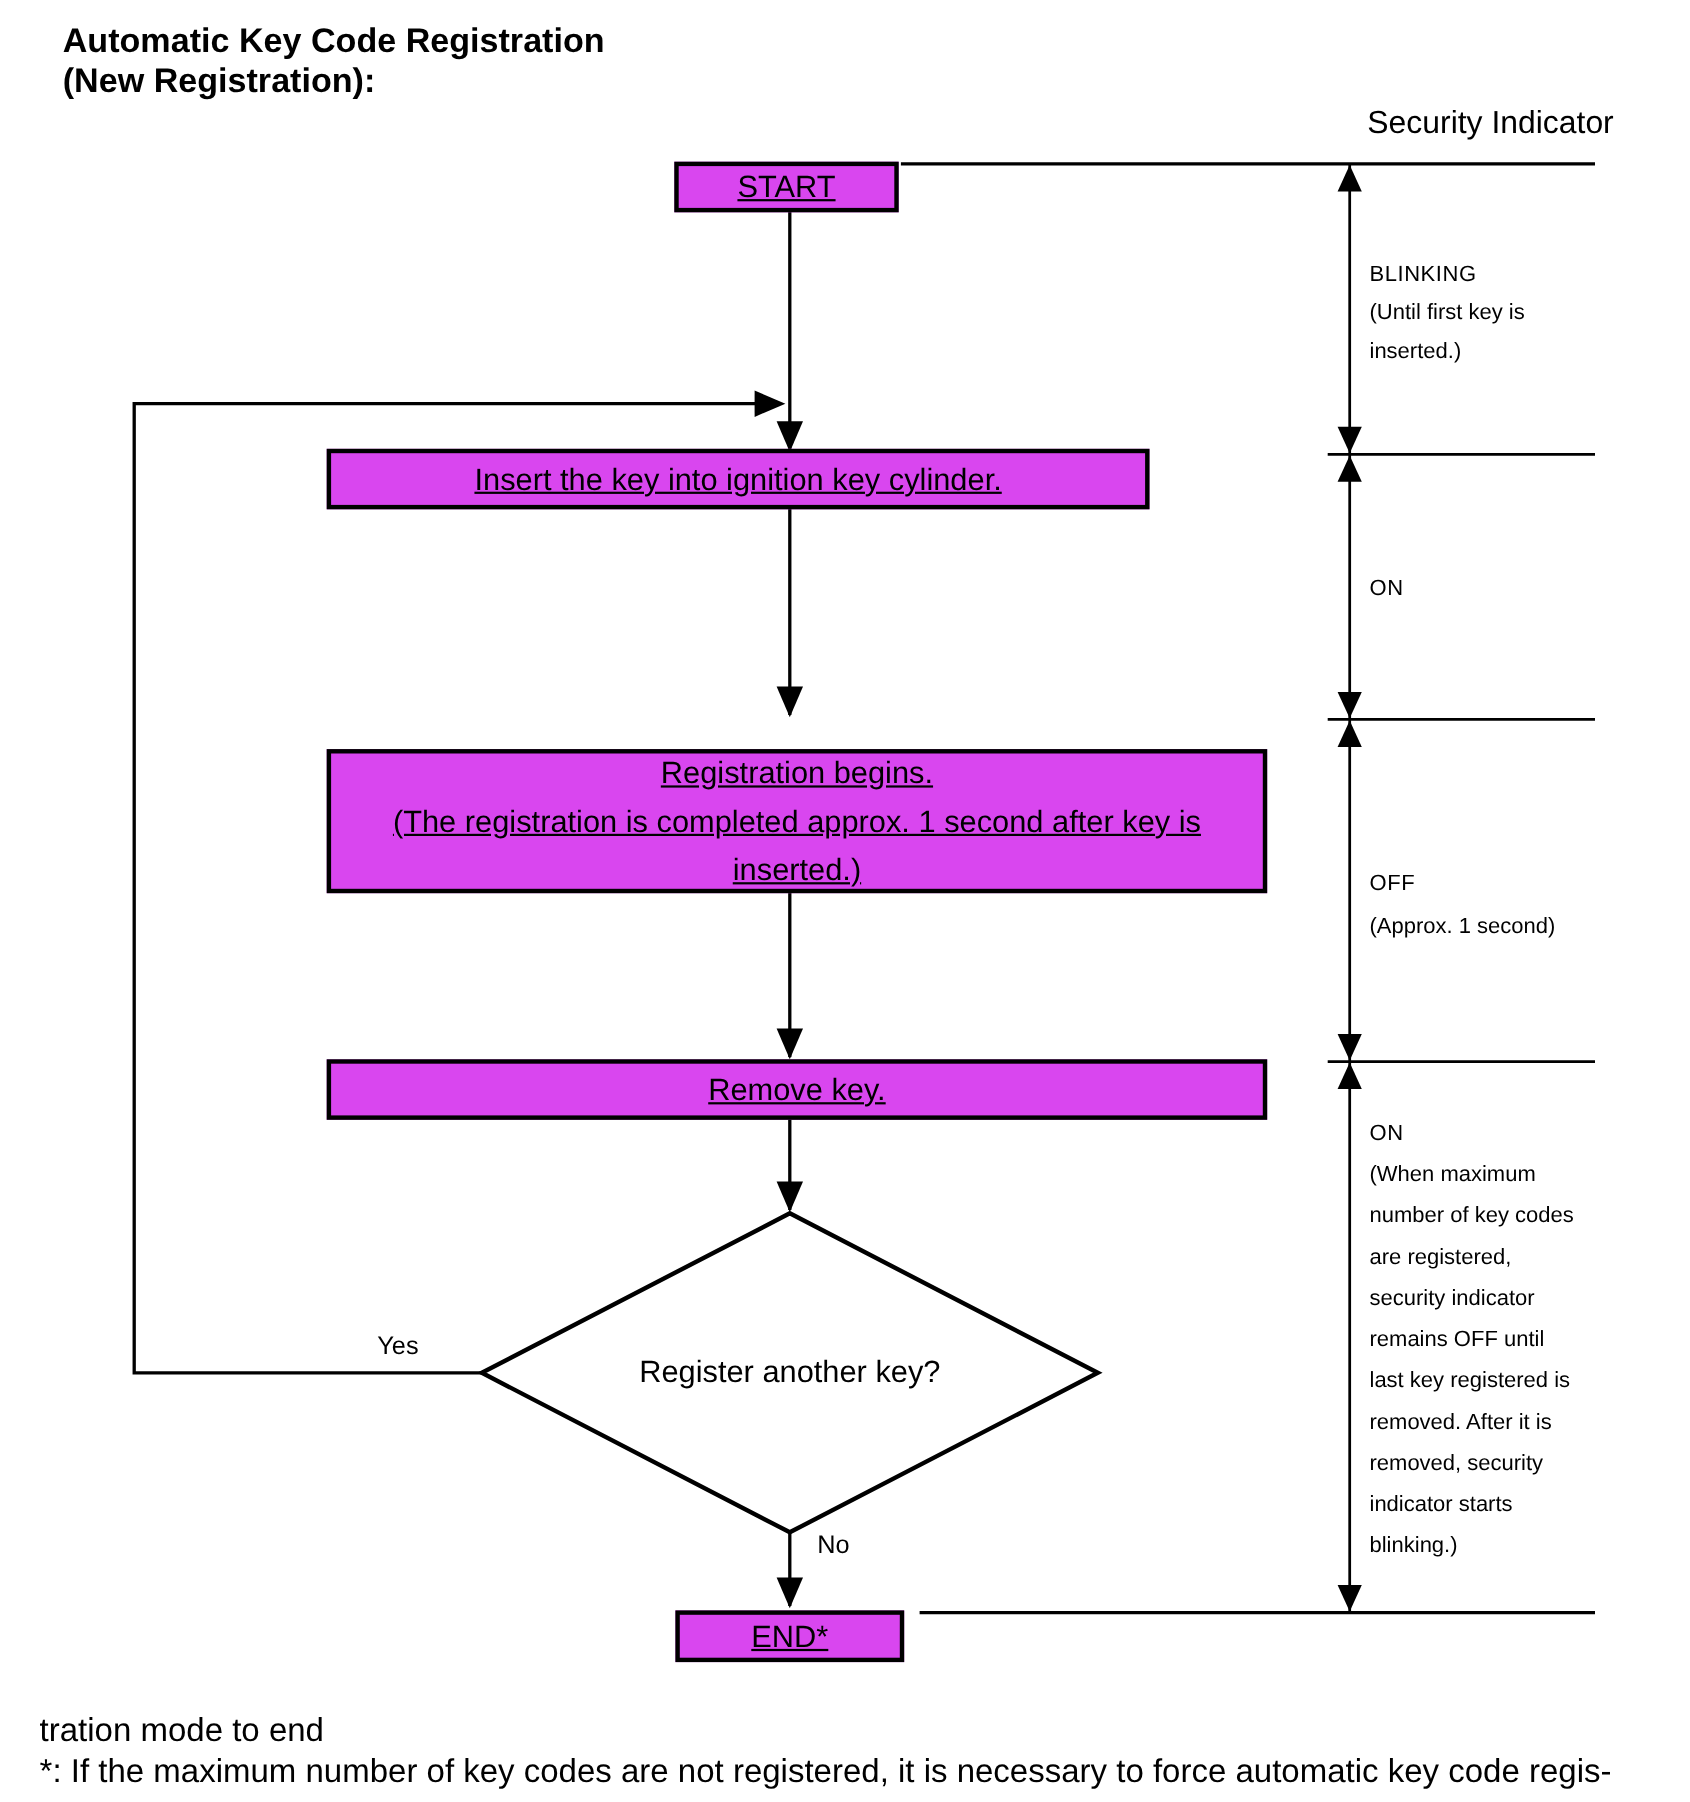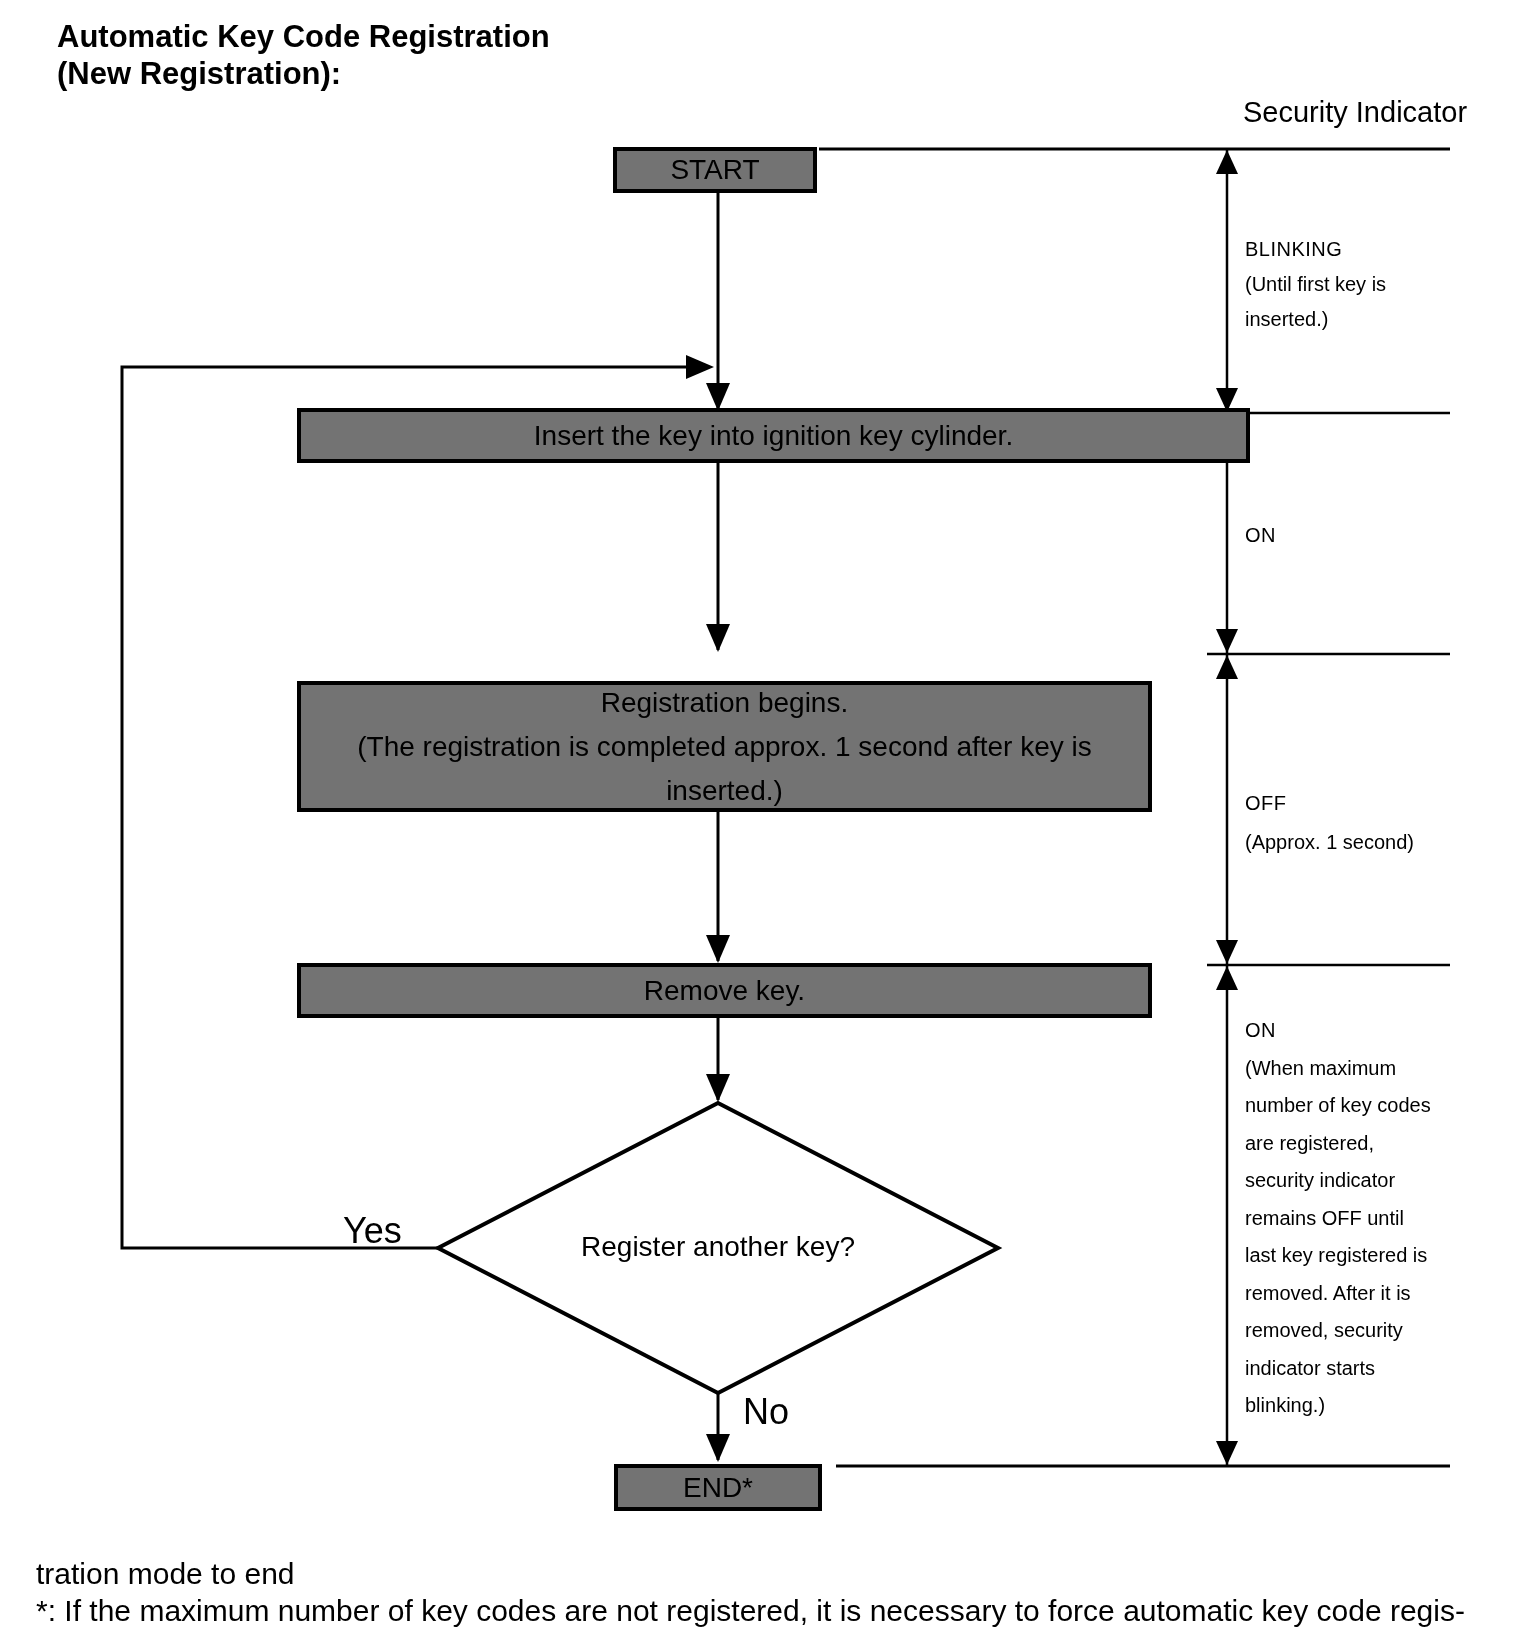--- a/index.html
+++ b/index.html
@@ -9,36 +9,37 @@
     font-family: "Liberation Sans", sans-serif;
     color: #000;
     position: relative;
     overflow: hidden;
   }
   svg.wires { position: absolute; left: 0; top: 0; z-index: 0; }
   .node {
     position: absolute;
     box-sizing: border-box;
     border: 4px solid #000;
-    background: #737373;
+    background: #d946ef;
     display: flex;
     flex-direction: column;
     align-items: center;
     justify-content: center;
     font-size: 28px;
     line-height: 44px;
     text-align: center;
     z-index: 2;
+    text-decoration: underline;
   }
   .plain { position: absolute; z-index: 3; white-space: nowrap; }
   .title { font-size: 31px; font-weight: bold; line-height: 37px; white-space: nowrap; }
   .sec-head { font-size: 29px; }
   .ind-label { font-size: 20px; line-height: 35px; }
   .ind-label .state-name { letter-spacing: 0.5px; }
-  .branch { font-size: 36px; }
+  .branch { font-size: 23px; }
   .decision-text { font-size: 28px; text-align: center; }
   .footnote { font-size: 30px; line-height: 37px; white-space: nowrap; }
 </style>
 </head>
 <body>
 
 <svg class="wires" width="1536" height="1638" viewBox="0 0 1536 1638">
   <g stroke="#000" fill="none">
 
     <path d="M 819 149 H 1450" stroke-width="3"></path>
@@ -90,21 +91,21 @@
   <div>Automatic Key Code Registration</div>
   <div>(New Registration):</div>
 </div>
 
 <div class="plain sec-head" style="left:1243px; top:96px;">Security Indicator</div>
 
 <div class="node" style="left:613px; top:147px; width:204px; height:46px;">
   <div>START</div>
 </div>
 
-<div class="node" style="left:297px; top:408px; width:953px; height:55px;">
+<div class="node" style="left:297px; top:408px; width:748px; height:55px;">
   <div>Insert the key into ignition key cylinder.</div>
 </div>
 
 <div class="node" style="left:297px; top:681px; width:855px; height:131px;">
   <div>Registration begins.</div>
   <div>(The registration is completed approx. 1 second after key is inserted.)</div>
 </div>
 
 <div class="node" style="left:297px; top:963px; width:855px; height:55px;">
   <div>Remove key.</div>

